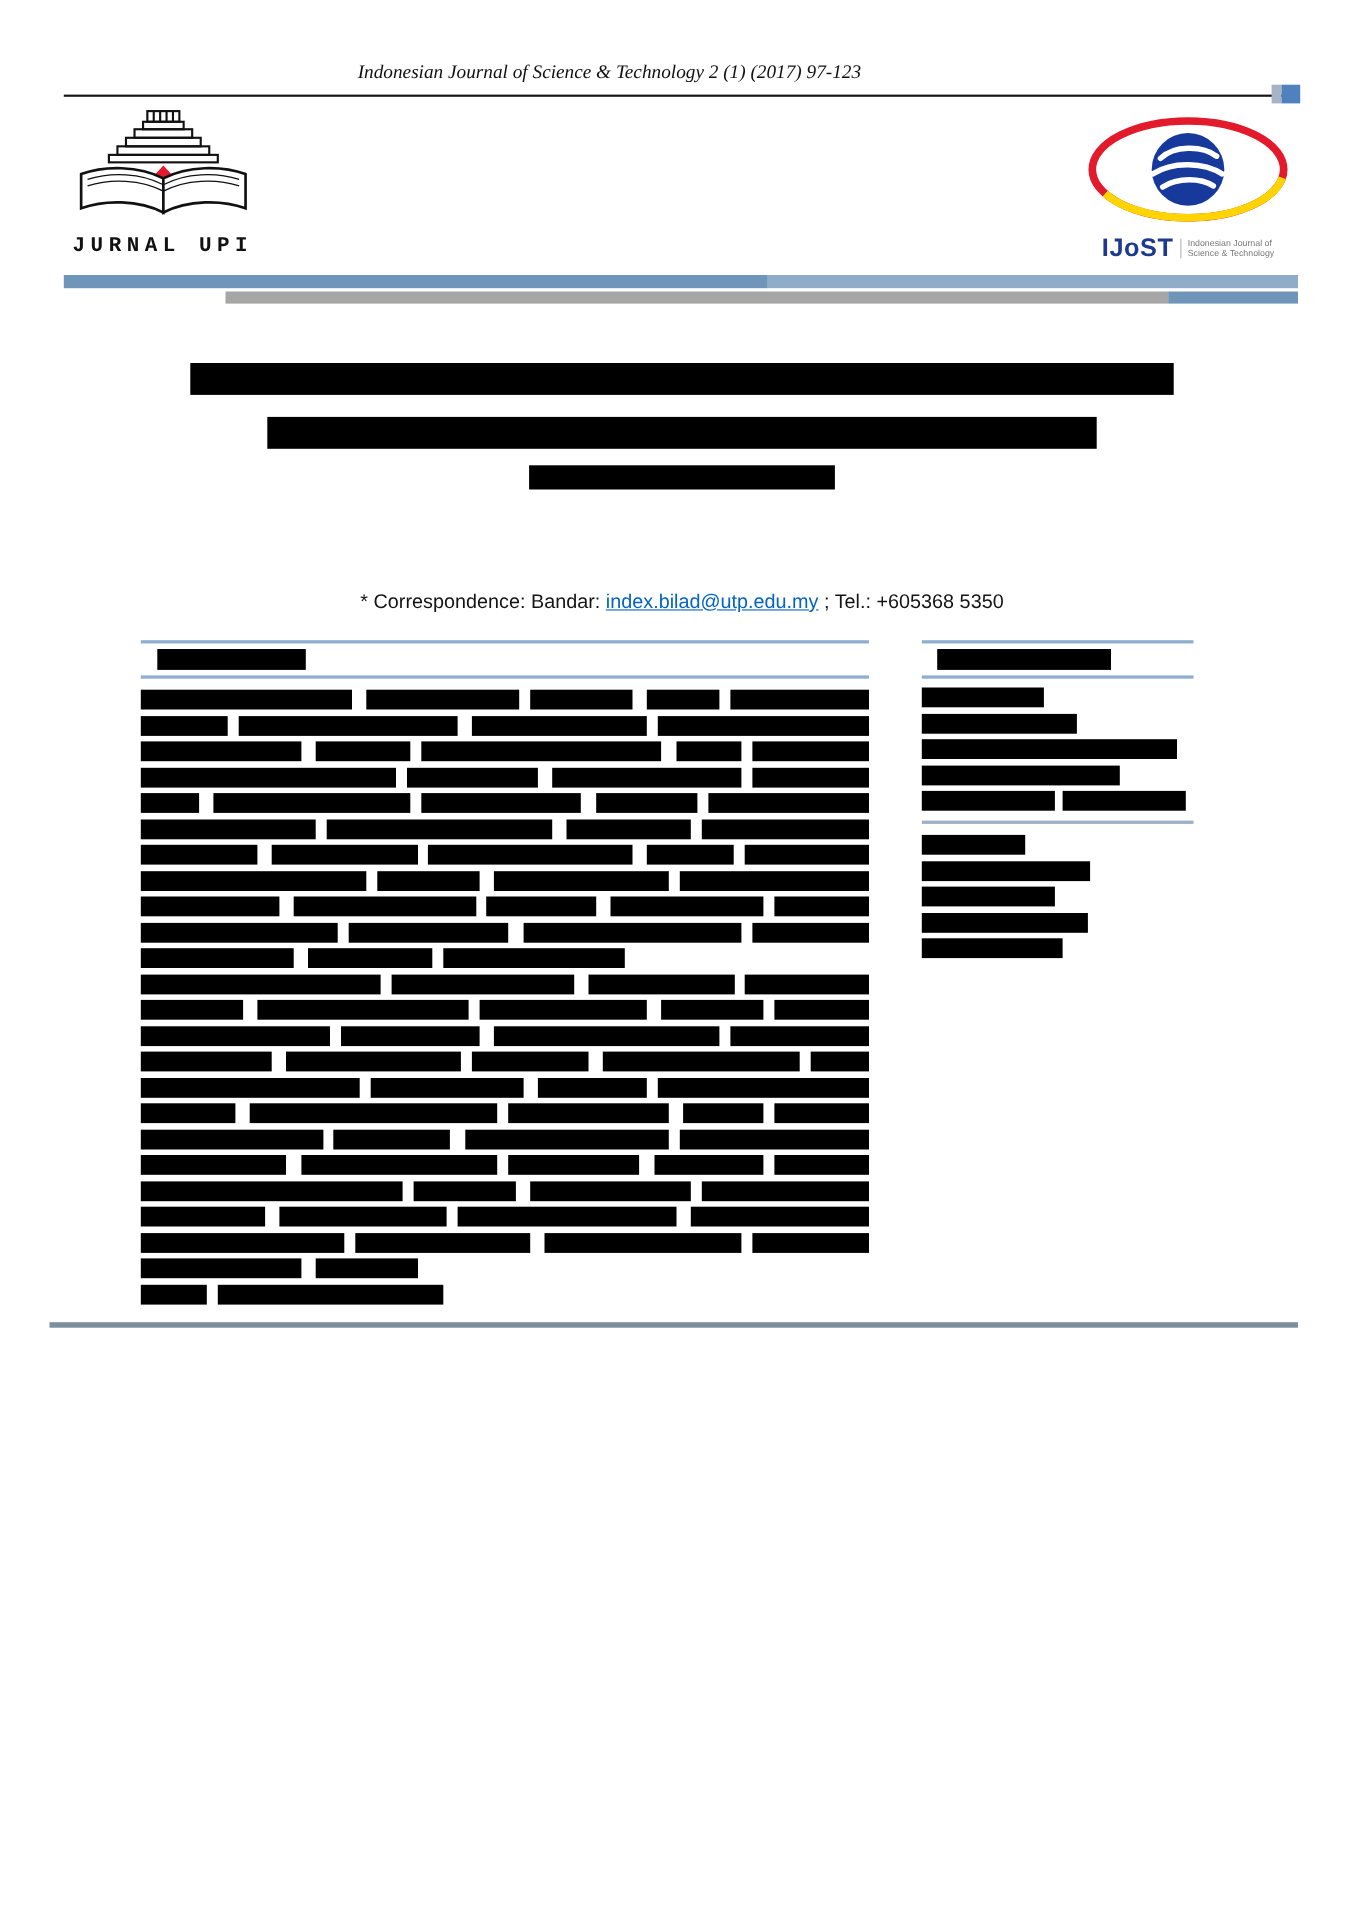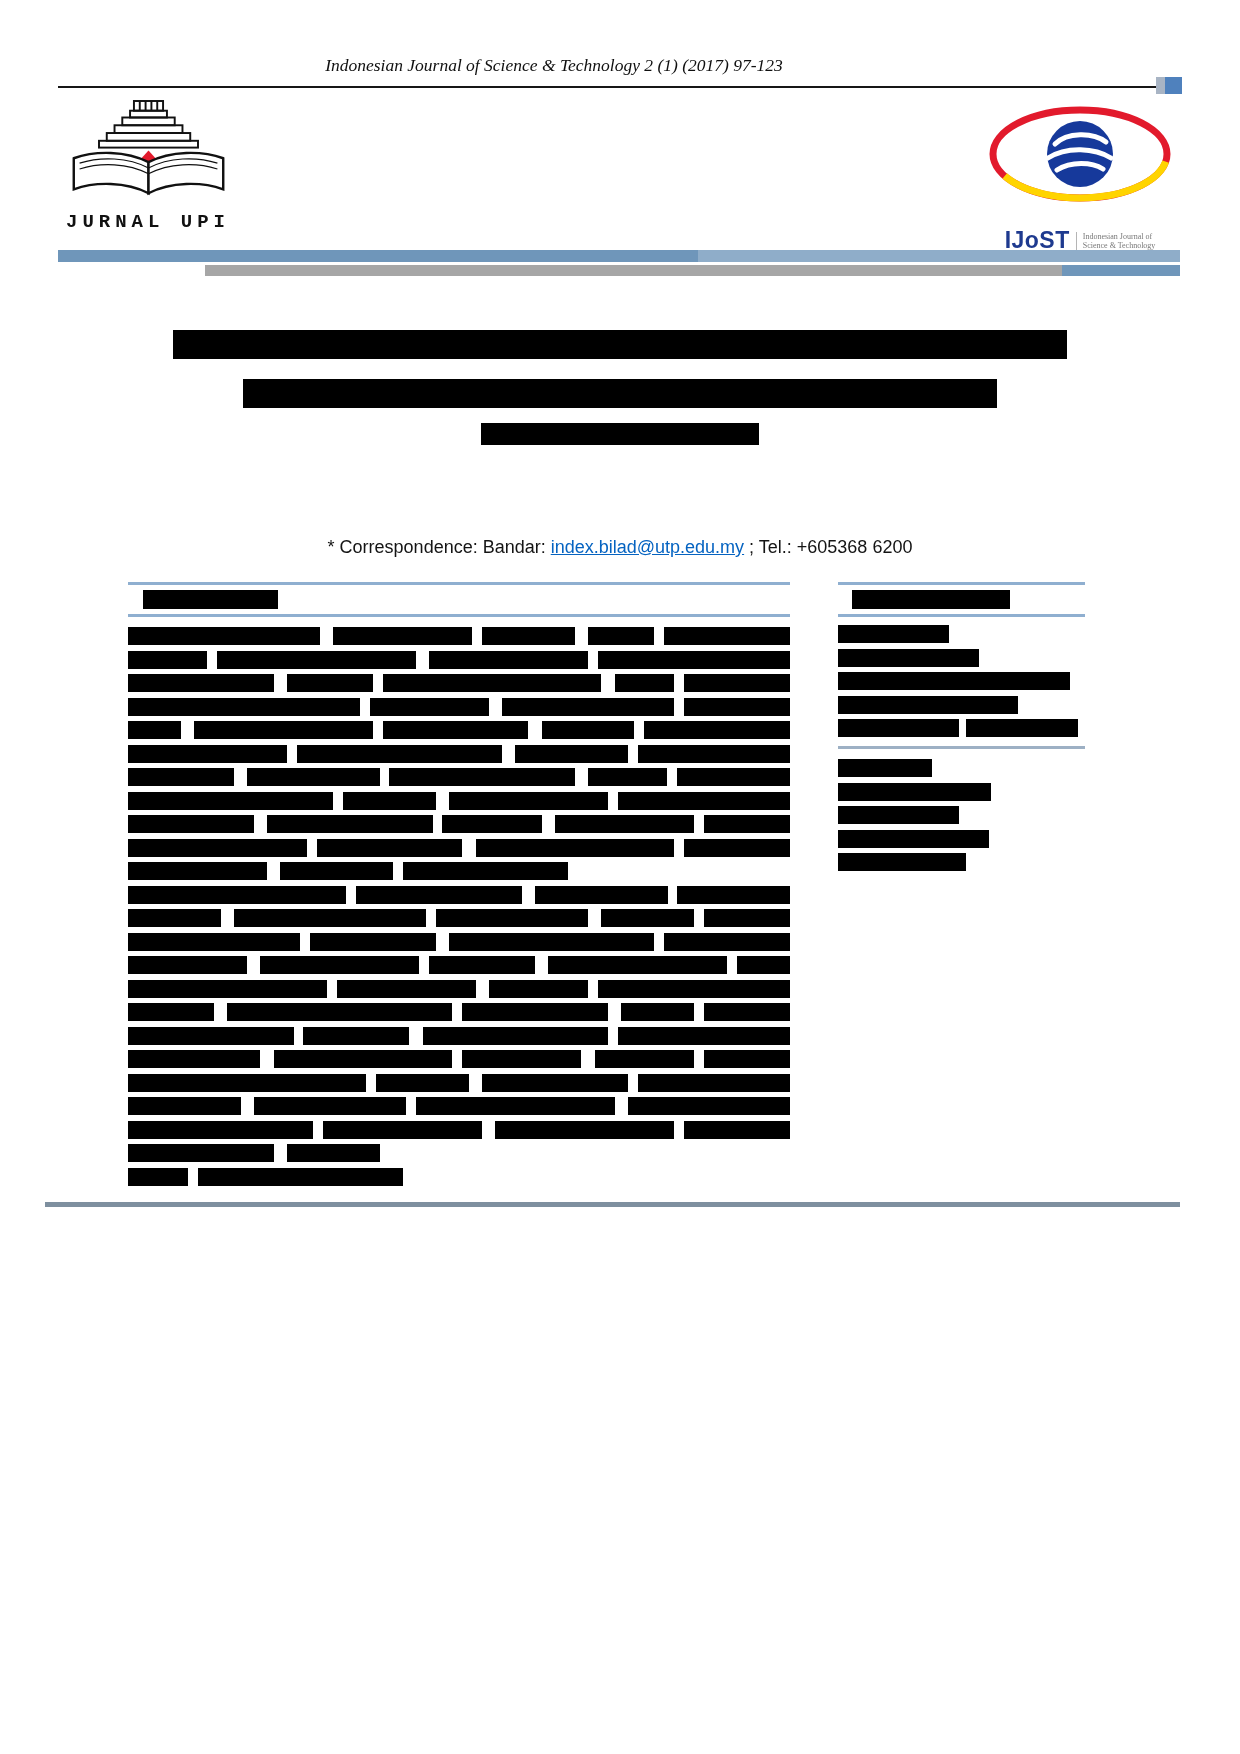--- a/index.html
+++ b/index.html
@@ -19,25 +19,25 @@
 
   
   .header{top:98px;left:58px;width:1122px;height:152px;display:flex;}
   .logo-left{width:180px;display:flex;flex-direction:column;align-items:center;}
   .upi-caption{margin-top:4px;font-family:"Liberation Mono",monospace;font-weight:bold;
     font-size:19px;letter-spacing:5px;color:#111;white-space:nowrap;}
   .header-center{flex:1;text-align:center;padding-top:40px;}
   .journal-title{font-size:33px;color:#1f1f1f;}
   .homepage-line{margin-top:24px;font-size:19px;color:#111;}
   a.link{color:var(--link-blue,#0563c1);text-decoration:underline;cursor:pointer;}
-  .logo-right{width:200px;display:flex;flex-direction:column;align-items:center;padding-top:6px;gap:16px;}
+  .logo-right{width:200px;display:flex;flex-direction:column;align-items:center;padding-top:6px;}
   .ijost-textrow{margin-top:3px;display:flex;align-items:center;}
   .ijost-name{font-weight:bold;font-size:23px;color:var(--ijost-text-blue,#1e3a8f);letter-spacing:.5px;}
   .ijost-caption{margin-left:6px;padding-left:6px;border-left:1px solid #b5b5b5;
-    font-size:8px;line-height:9px;color:#787878;text-align:left;font-family:Liberation Serif, serif;}
+    font-size:8px;line-height:9px;color:#787878;text-align:left;}
 
   
   .band-a{top:250px;left:58px;width:1122px;height:12px;display:flex;}
   .band-a .seg1{width:57%;background:var(--band-blue-left,#6f96ba);}
   .band-a .seg2{flex:1;background:var(--band-blue-right,#8fadc9);}
   .band-b{top:265px;left:205px;width:975px;height:11px;display:flex;}
   .band-b .seg1{flex:1;background:var(--band-gray,#a6a6a6);}
   .band-b .seg2{width:118px;background:var(--band-blue-left,#6f96ba);}
 
   
@@ -144,21 +144,21 @@
     </div>
     <div class="redact-row" style="height: 22px; margin-top: 15px; justify-content: center;">
       <span class="redact-bar" style="width: 278px;"></span>
     </div>
   </div>
 
 <div class="abs affiliation">
 </div>
 
 <div class="abs correspondence">
-  <span>* Correspondence: Bandar: </span><a class="link" href="#">index.bilad@utp.edu.my</a><span> ; Tel.: +605368 6200</span>
+  <span>* Correspondence: Bandar: </span><a class="link" href="#">index.bilad@utp.edu.my</a><span> ; Tel.: +605368 5350</span>
 </div>
 
 <div class="abs col-left">
   <div class="rule-heading"></div>
   <div>
       <div class="redact-row" style="height: 19px; margin-top: 5px;">
         <span class="redact-gap" style="width: 2.3%;"></span>
         <span class="redact-bar" style="width: 20.4%;"></span>
       </div>
     </div>

